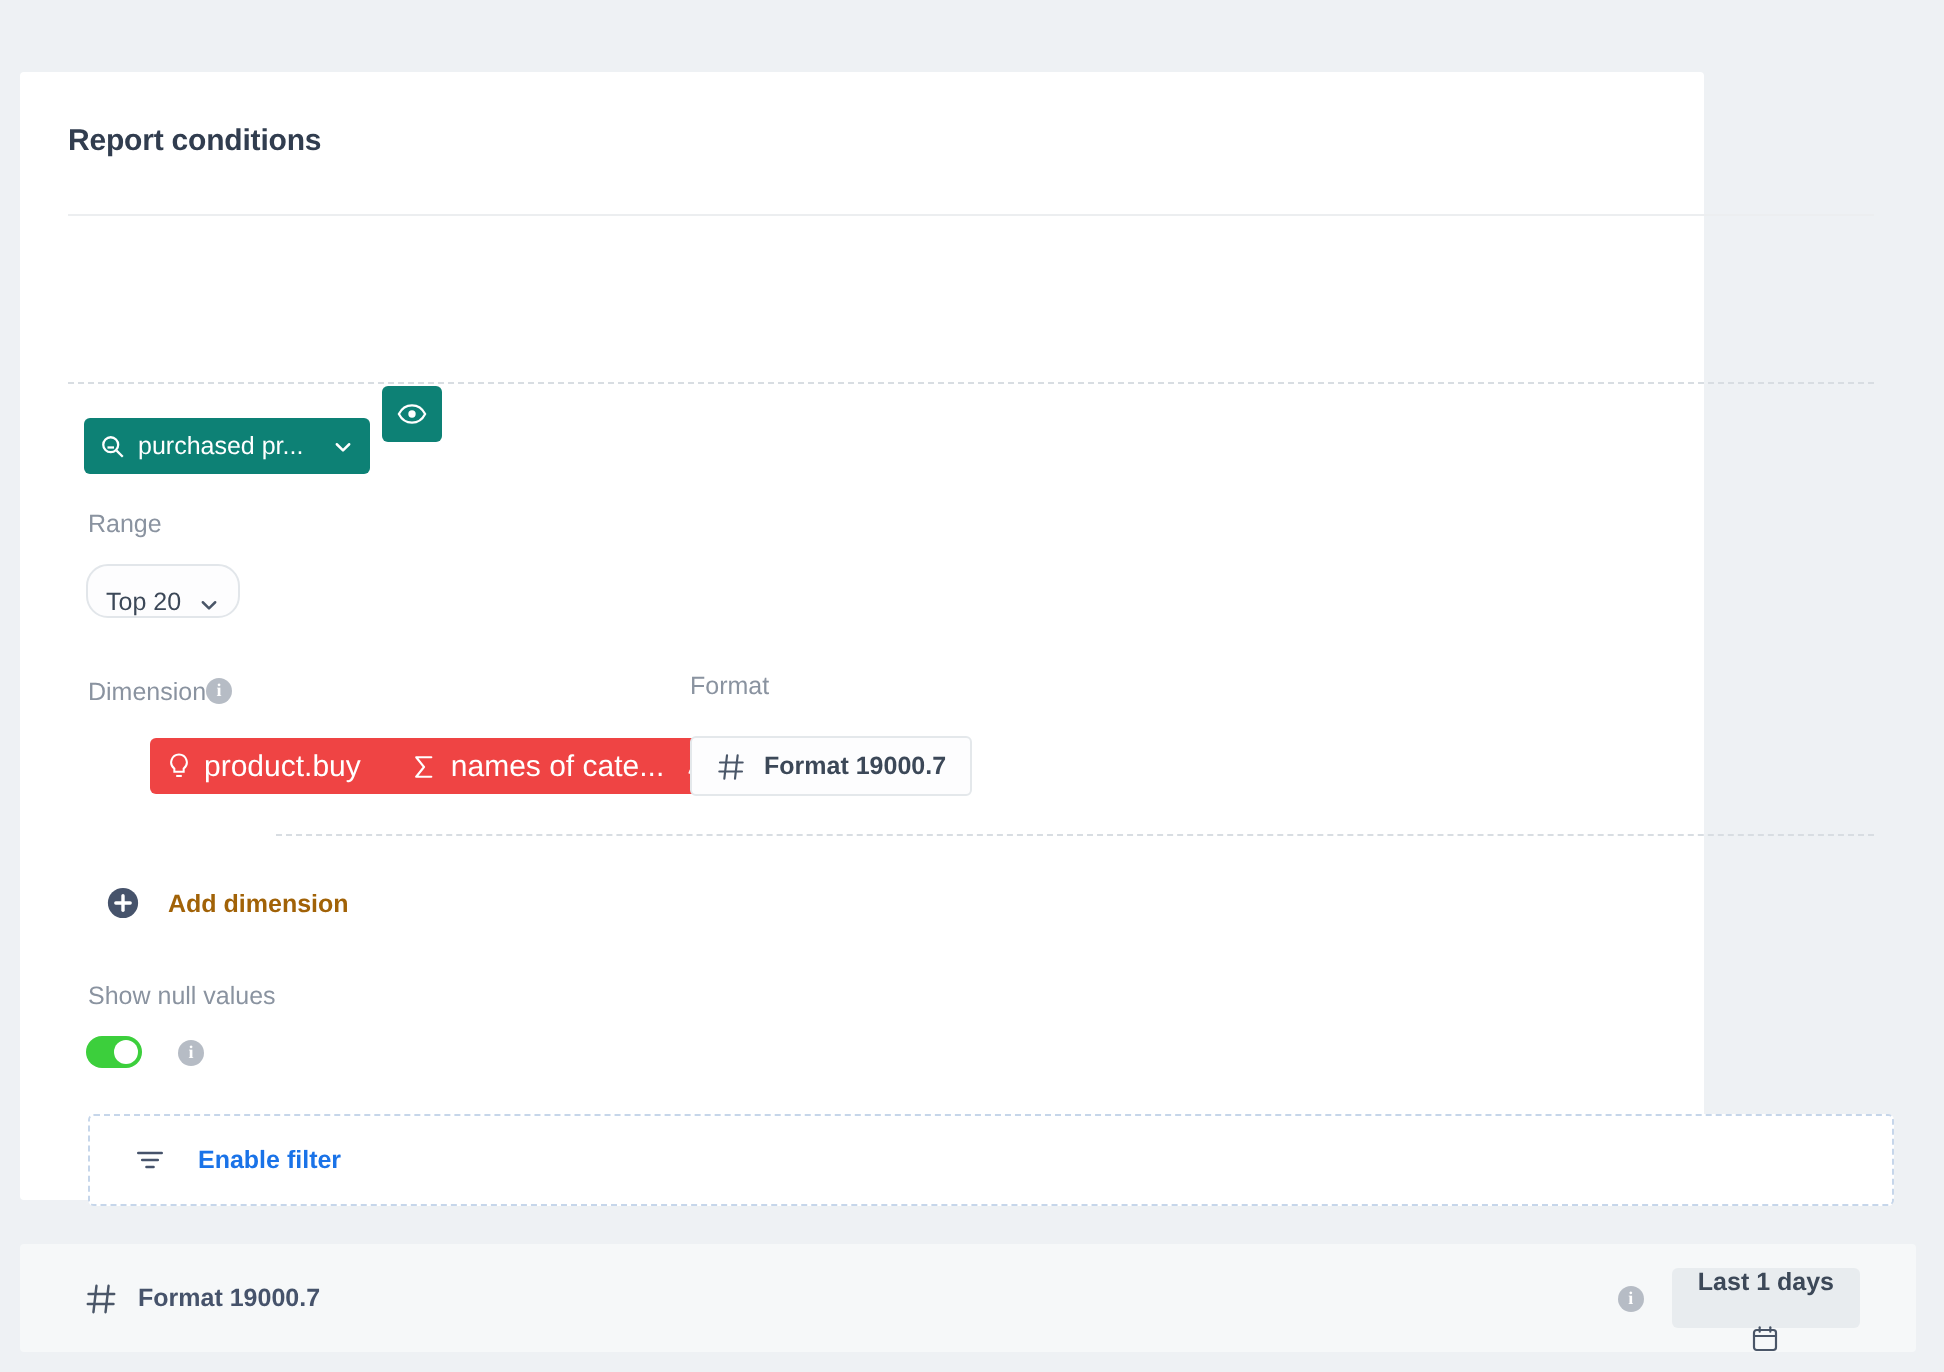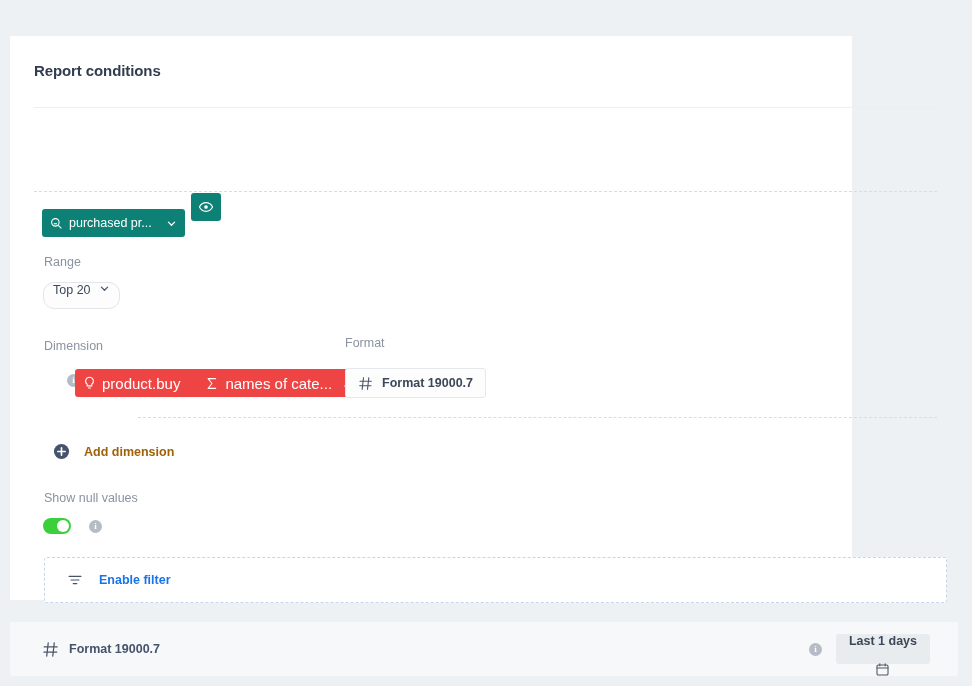--- a/index.html
+++ b/index.html
@@ -85,34 +85,34 @@
   .label-muted {
     font-size: 12.5px;
     color: #8a93a0;
     font-family: Liberation Sans, sans-serif;
   }
   .range-label { position: absolute; left: 34px; top: 219px; }
   .select-light {
     position: absolute;
     left: 33px; top: 246px;
     display: inline-flex;
-    align-items: flex-start;
+    align-items: flex-end;
     gap: 8px;
     height: 27px;
     padding: 0 9px;
     background: #fdfdfe;
     border: 1px solid #e2e6ea;
     border-radius: 11px;
     font-size: 12.5px;
     color: #3c4858;
     cursor: pointer;
   }
 
   
-  .dim-label { position: absolute; left: 34px; top: 303px; display: flex; align-items: center; gap: 21px; flex-direction: column; }
+  .dim-label { position: absolute; left: 34px; top: 303px; display: flex; gap: 0; }
   .fmt-label { position: absolute; left: 335px; top: 300px; }
 
   .dim-chip {
     position: absolute;
     left: 33px; top: 333px;
     display: flex;
     align-items: center;
     height: 28px;
     background: #ef4444;
     border-radius: 3px;

